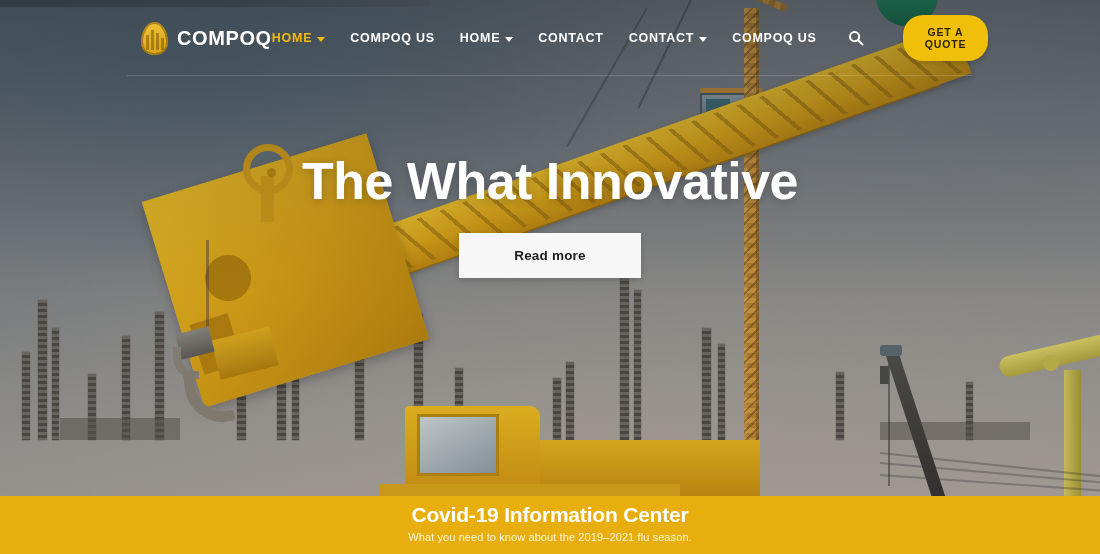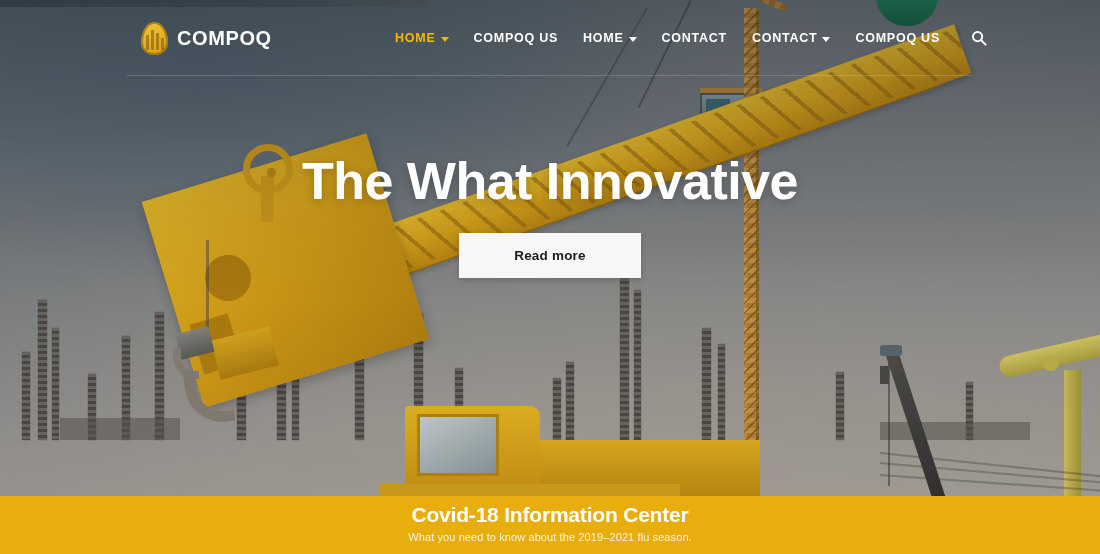--- a/index.html
+++ b/index.html
@@ -392,27 +392,28 @@
           <span>COMPOQ US</span>
         </div>
 
         <div class="search-btn">
           <svg width="16" height="16" viewBox="0 0 16 16">
             <circle cx="6.6" cy="6.6" r="4.6" fill="none" stroke="#ffffff" stroke-width="2"></circle>
             <line x1="10.2" y1="10.2" x2="14.6" y2="14.6" stroke="#ffffff" stroke-width="2" stroke-linecap="round"></line>
           </svg>
         </div>
 
+        <button class="quote-btn">GET A QUOTE</button>
       </nav>
     </div>
   </header>
 
   <div class="hero-content">
     <h1 class="hero-title">The What Innovative</h1>
     <button class="read-more">Read more</button>
   </div>
 
   <div class="covid">
-    <div class="covid-title">Covid-18 Information Center</div>
+    <div class="covid-title">Covid-19 Information Center</div>
     <div class="covid-sub">What you need to know about the 2019–2021 flu season.</div>
   </div>
 
 </div>
 
 </body></html>

